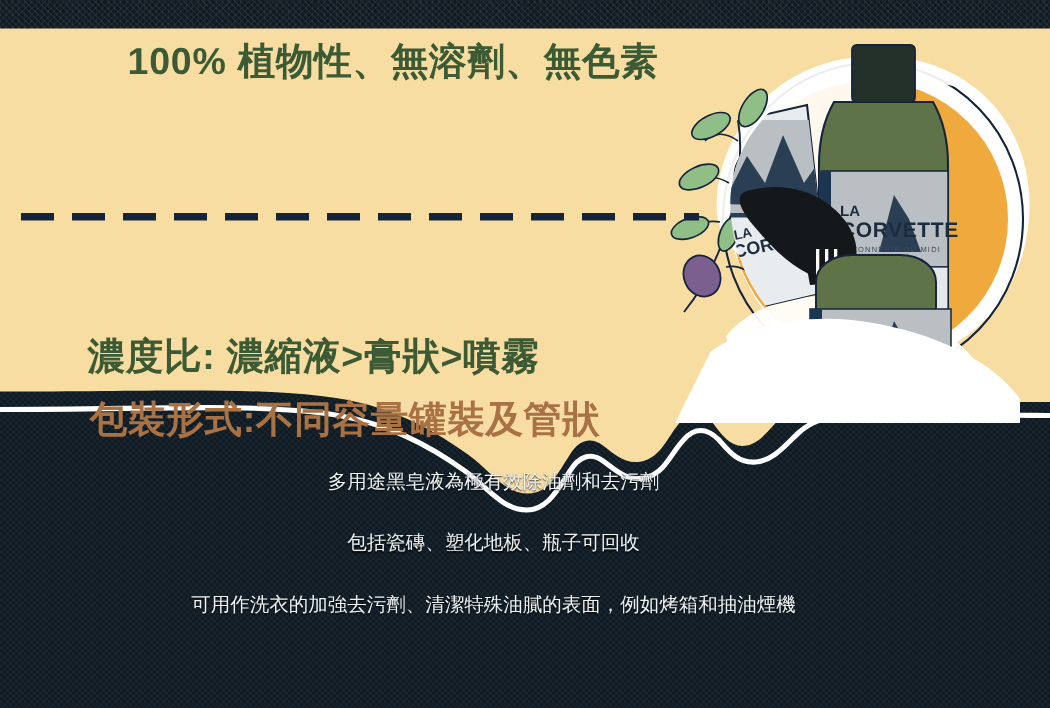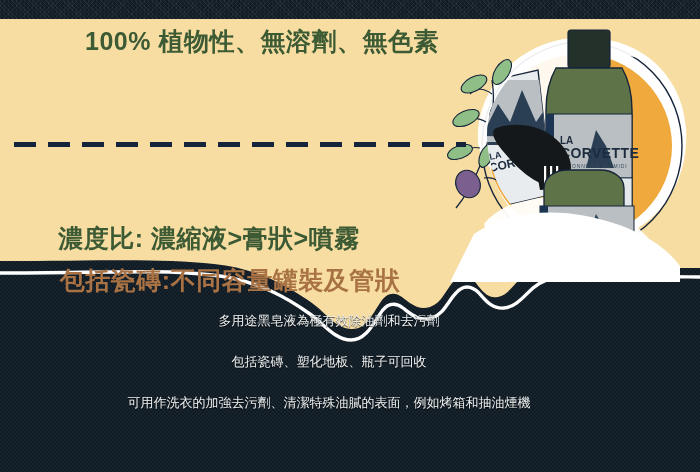--- a/index.html
+++ b/index.html
@@ -272,21 +272,21 @@
   </div>
 
   <div class="headline-block">
     <div class="line line-1">100% 植物性、無溶劑、無色素</div>
   </div>
 
   <div class="dashed-rule"></div>
 
   <div class="subhead-block">
     <div class="line line-3">濃度比: 濃縮液&gt;膏狀&gt;噴霧</div>
-    <div class="line line-4">包括瓷磚:不同容量罐裝及管狀</div>
+    <div class="line line-4">包裝形式:不同容量罐裝及管狀</div>
   </div>
 
   <div class="bottom-area">
     <svg width="700" height="217" viewBox="0 0 700 217" xmlns="http://www.w3.org/2000/svg">
       <defs>
         <pattern id="weave" width="4" height="4" patternUnits="userSpaceOnUse">
           <rect width="4" height="4" fill="#101a22"></rect>
           <rect width="2" height="2" fill="#18242e"></rect>
           <rect x="2" y="2" width="2" height="2" fill="#18242e"></rect>
         </pattern>

